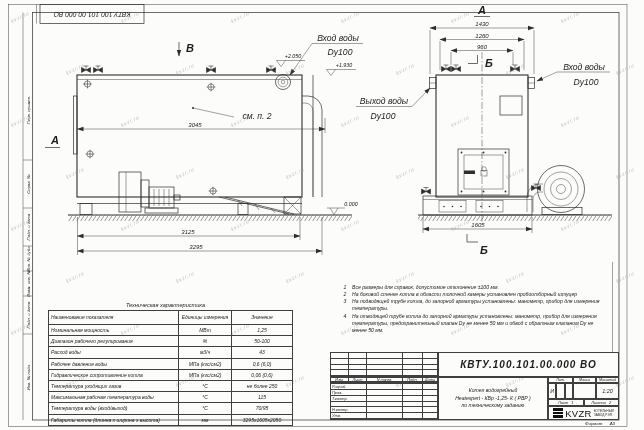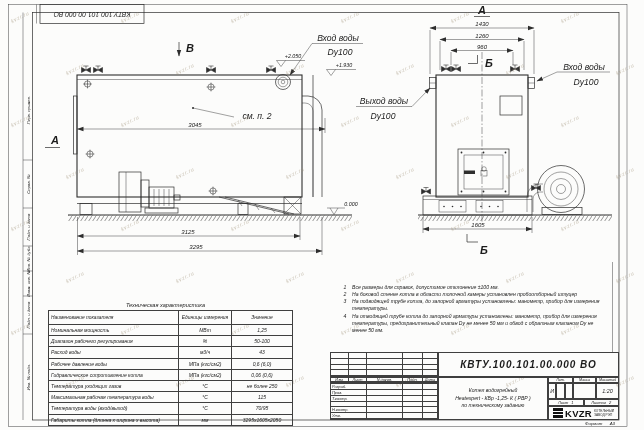--- a/index.html
+++ b/index.html
@@ -45,21 +45,21 @@
   .docnum{display:flex;align-items:center;justify-content:center;font-size:10px;
       font-weight:600;letter-spacing:1px;}
   .namecell{display:flex;flex-direction:column;align-items:center;justify-content:center;
       font-size:5.1px;line-height:1.5;text-align:center;}
   .hd{display:flex;align-items:center;justify-content:center;font-size:3.7px;}
   .vcell{display:flex;align-items:center;justify-content:center;font-size:5.4px;}
   .shrow{display:flex;align-items:center;justify-content:center;gap:3px;font-size:4px;}
   .logocell{display:flex;align-items:center;justify-content:center;gap:2px;font-style:normal;}
   .logomark{width:10px;height:10px;background:#101010;
       background-image:linear-gradient(#101010 30%,#fff 30%,#fff 38%,#101010 38%,#101010 62%,#fff 62%,#fff 70%,#101010 70%);}
-  .logotext{font-size:9.5px;font-weight:700;letter-spacing:.3px;color:#101010;}
+  .logotext{font-size:9.5px;font-weight:400;letter-spacing:.3px;color:#101010;}
   .companytext{font-size:3.2px;line-height:1.25;color:#222;}
   #formatlbl{position:absolute;left:552px;top:421px;width:96px;text-align:center;
       font-size:4.4px;font-style:italic;color:#1c1c1c;}
   #formatlbl span{margin:0 3px;}
 </style>
 </head>
 <body>
 
 <div id="page">
 

